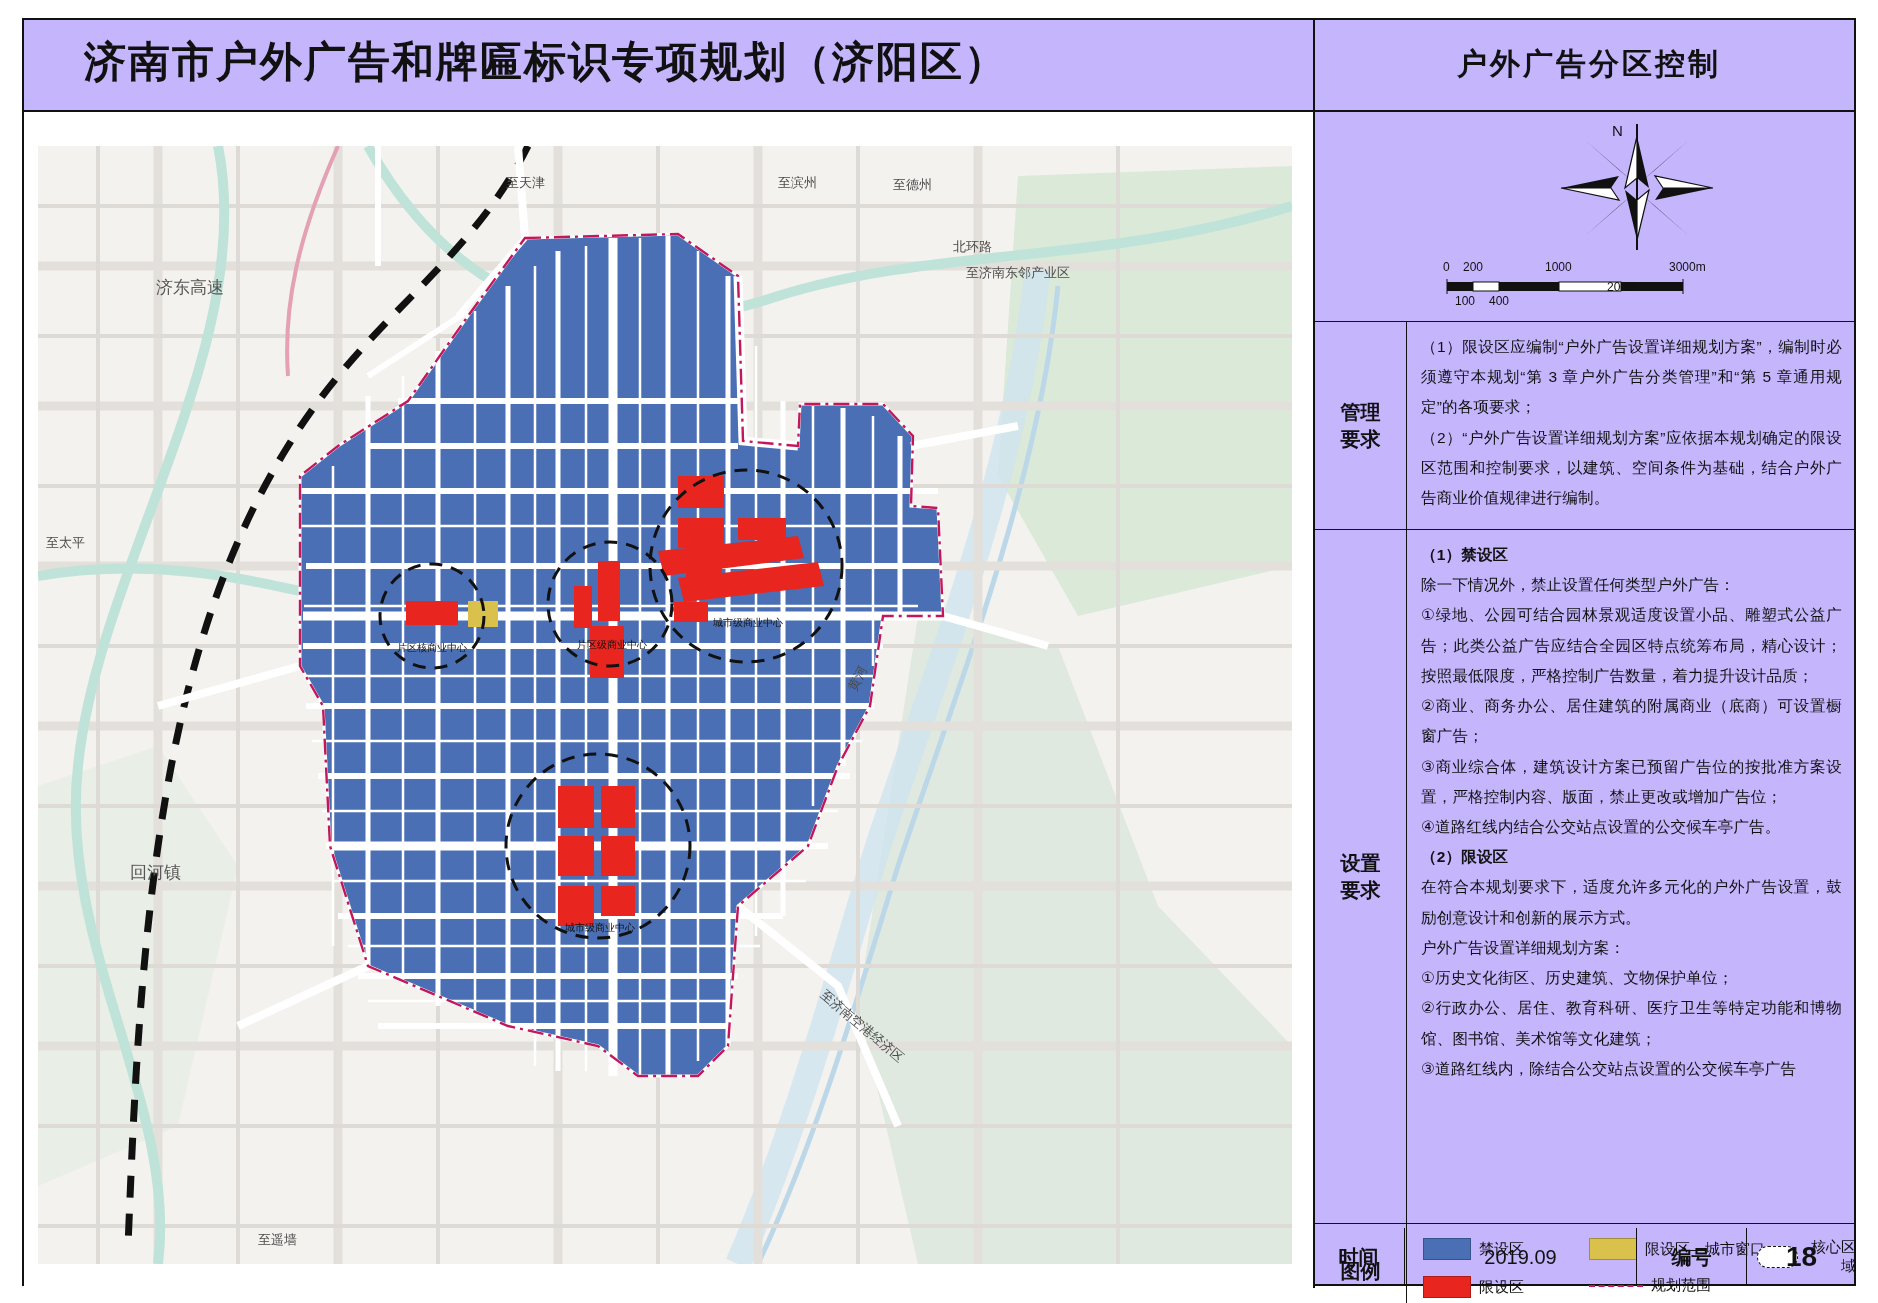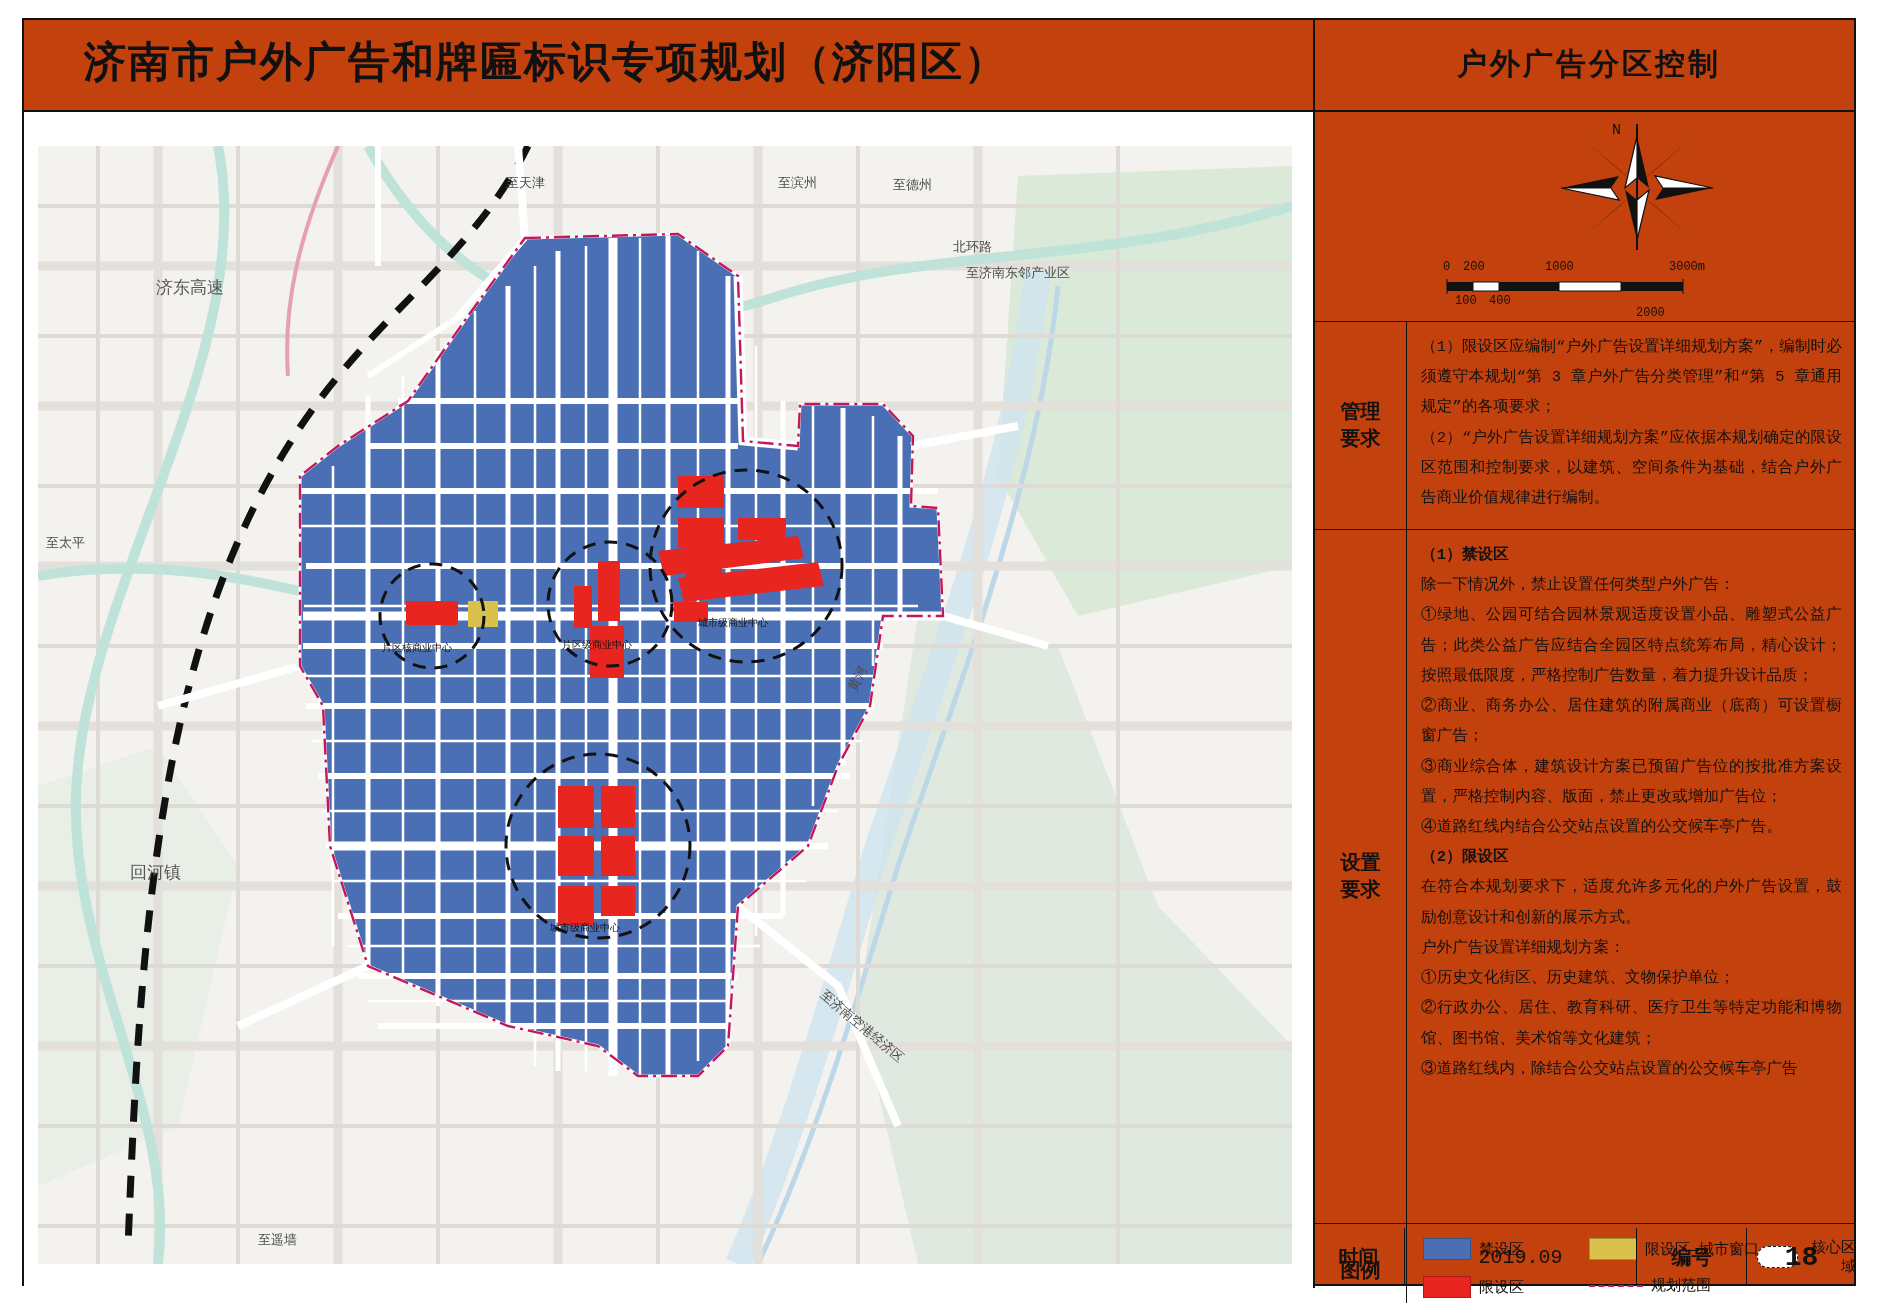--- a/index.html
+++ b/index.html
@@ -1,31 +1,31 @@
 <!DOCTYPE html>
 <html><head>
 <meta charset="utf-8">
 <style>
   html,body{margin:0;padding:0;background:#ffffff;}
   body{width:1878px;height:1303px;font-family:"Liberation Sans","DejaVu Sans",sans-serif;color:#111;}
-  .sheet{position:absolute;left:22px;top:18px;width:1834px;height:1268px;border:2px solid #111;box-sizing:border-box;background:#c2410c;font-family:Liberation Mono, monospace;}
+  .sheet{position:absolute;left:22px;top:18px;width:1834px;height:1268px;border:2px solid #111;box-sizing:border-box;background:#c4b5fd;}
   
   .titlebar{position:absolute;left:0;top:0;width:100%;height:92px;border-bottom:2px solid #111;box-sizing:border-box;}
   .title-main{position:absolute;left:60px;top:14px;font-size:42px;font-weight:bold;letter-spacing:2px;white-space:nowrap;}
   .title-sep{position:absolute;left:1289px;top:0;width:2px;height:90px;background:#111;}
   .title-right{position:absolute;left:1330px;top:24px;width:470px;text-align:center;font-size:30px;font-weight:bold;letter-spacing:3px;}
   
   .maparea{position:absolute;left:0;top:92px;width:1289px;height:1176px;background:#ffffff;overflow:hidden;}
   .mapinner{position:absolute;left:14px;top:34px;width:1254px;height:1118px;background:#f3f1ee;overflow:hidden;}
   .mapsvg{position:absolute;left:0;top:0;}
   .maplabel{position:absolute;font-size:13px;color:#4a4a4a;white-space:nowrap;}
   .maplabel.big{font-size:17px;color:#555;}
   .maplabel.rot{transform:rotate(-63deg);transform-origin:left top;}
   .maplabel.rot3{transform:rotate(40deg);transform-origin:left top;}
-  .corelabel{position:absolute;font-size:10px;color:#111;white-space:nowrap;}
+  .corelabel{position:absolute;font-size:10px;color:#111;white-space:nowrap;text-align:center;}
   
   .panel{position:absolute;left:1289px;top:92px;width:543px;height:1176px;border-left:2px solid #111;box-sizing:border-box;}
   .prow{position:absolute;left:0;width:100%;box-sizing:border-box;border-bottom:1px solid #111;}
   .rowlabel{position:absolute;left:0;top:0;width:92px;height:100%;border-right:1px solid #111;box-sizing:border-box;display:flex;align-items:center;justify-content:center;text-align:center;font-size:20px;font-weight:bold;line-height:1.35;}
   .rowbody{position:absolute;left:92px;top:0;right:0;height:100%;box-sizing:border-box;padding:10px 14px;overflow:hidden;}
   
   .compass-row{height:210px;}
   .compass-box{position:absolute;left:92px;top:0;right:0;height:100%;}
   .north-n{position:absolute;left:205px;top:10px;font-size:15px;}
   .scalebar{position:absolute;left:34px;top:148px;width:360px;height:46px;}
@@ -257,21 +257,21 @@
             <rect x="180" y="6" width="62" height="9" fill="#111"></rect>
             <line x1="6" y1="3" x2="6" y2="18" stroke="#111"></line>
             <line x1="242" y1="3" x2="242" y2="18" stroke="#111"></line>
           </svg>
           <span class="sb-txt" style="left:2px;top:0;">0</span>
           <span class="sb-txt" style="left:22px;top:0;">200</span>
           <span class="sb-txt" style="left:104px;top:0;">1000</span>
           <span class="sb-txt" style="left:228px;top:0;">3000m</span>
           <span class="sb-txt" style="left:14px;top:34px;">100</span>
           <span class="sb-txt" style="left:48px;top:34px;">400</span>
-          <span class="sb-txt" style="left:166px;top:46px;margin-left:29px;">2000</span>
+          <span class="sb-txt" style="left:166px;top:20px;">2000</span>
         </div>
       </div>
     </div>
 
     <div class="prow" style="top:210px;height:208px;">
       <div class="rowlabel">
         <span style="white-space:pre-line;">管理
 要求</span>
       </div>
       <div class="rowbody ptext">

